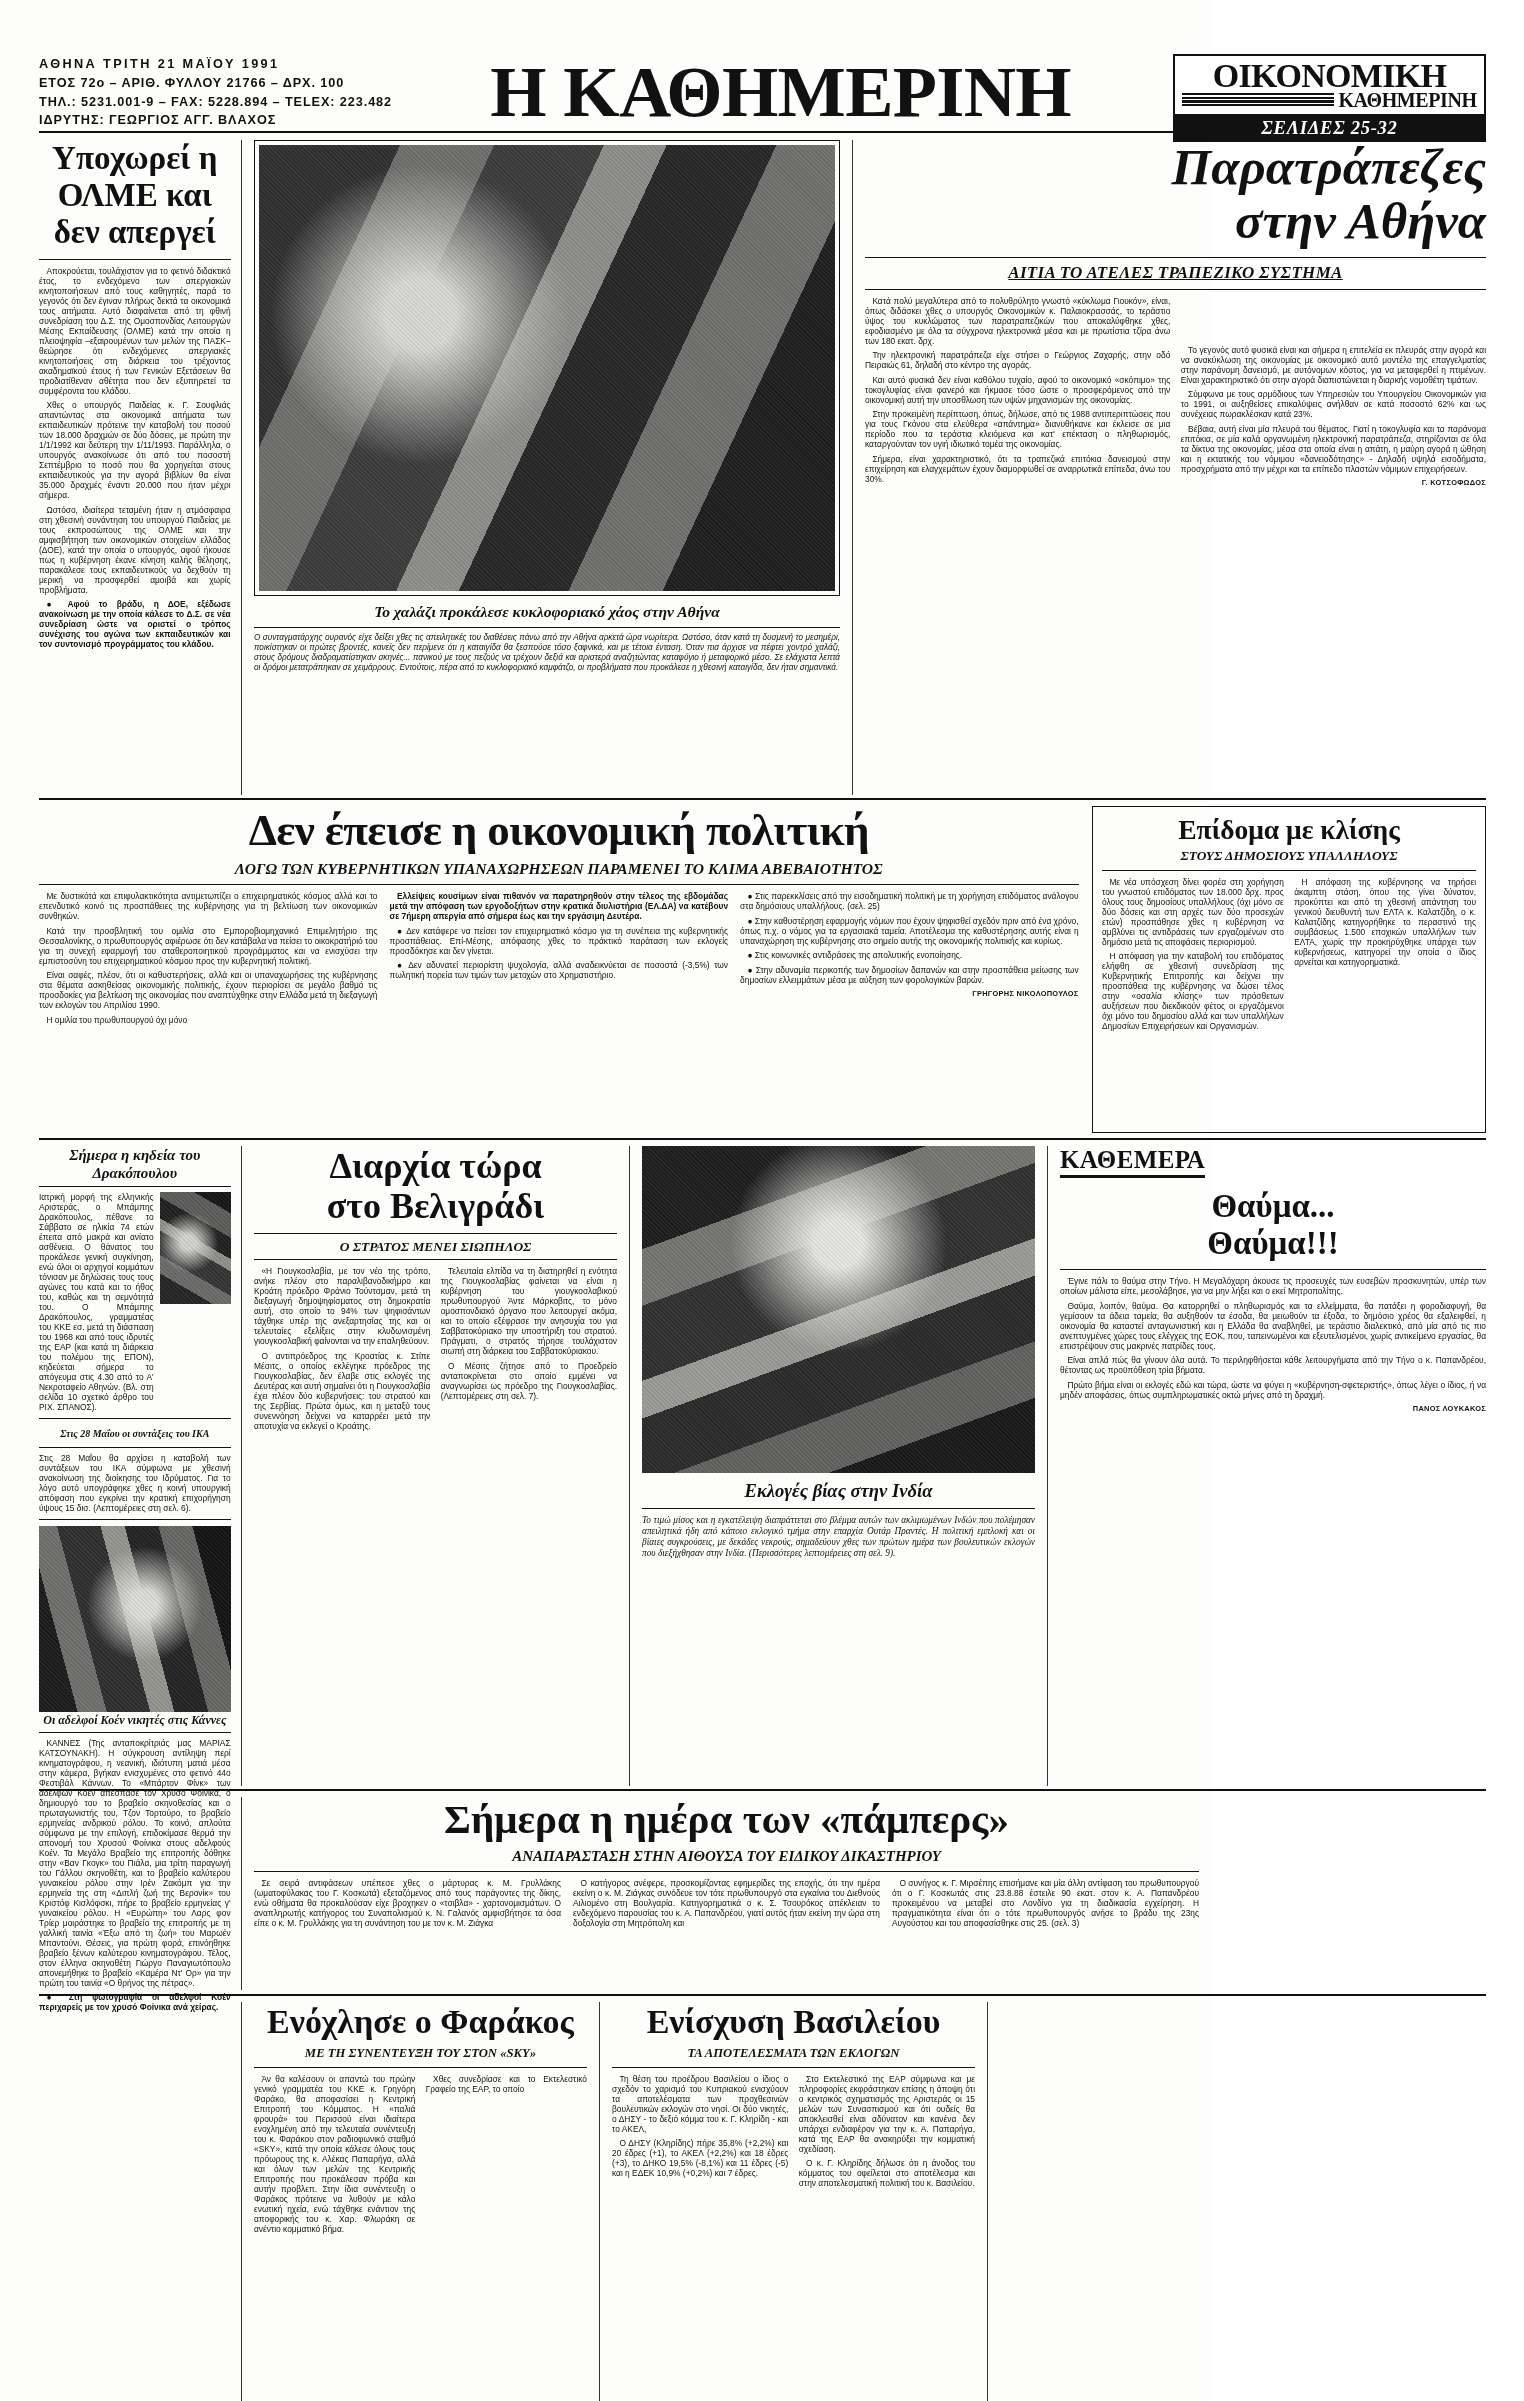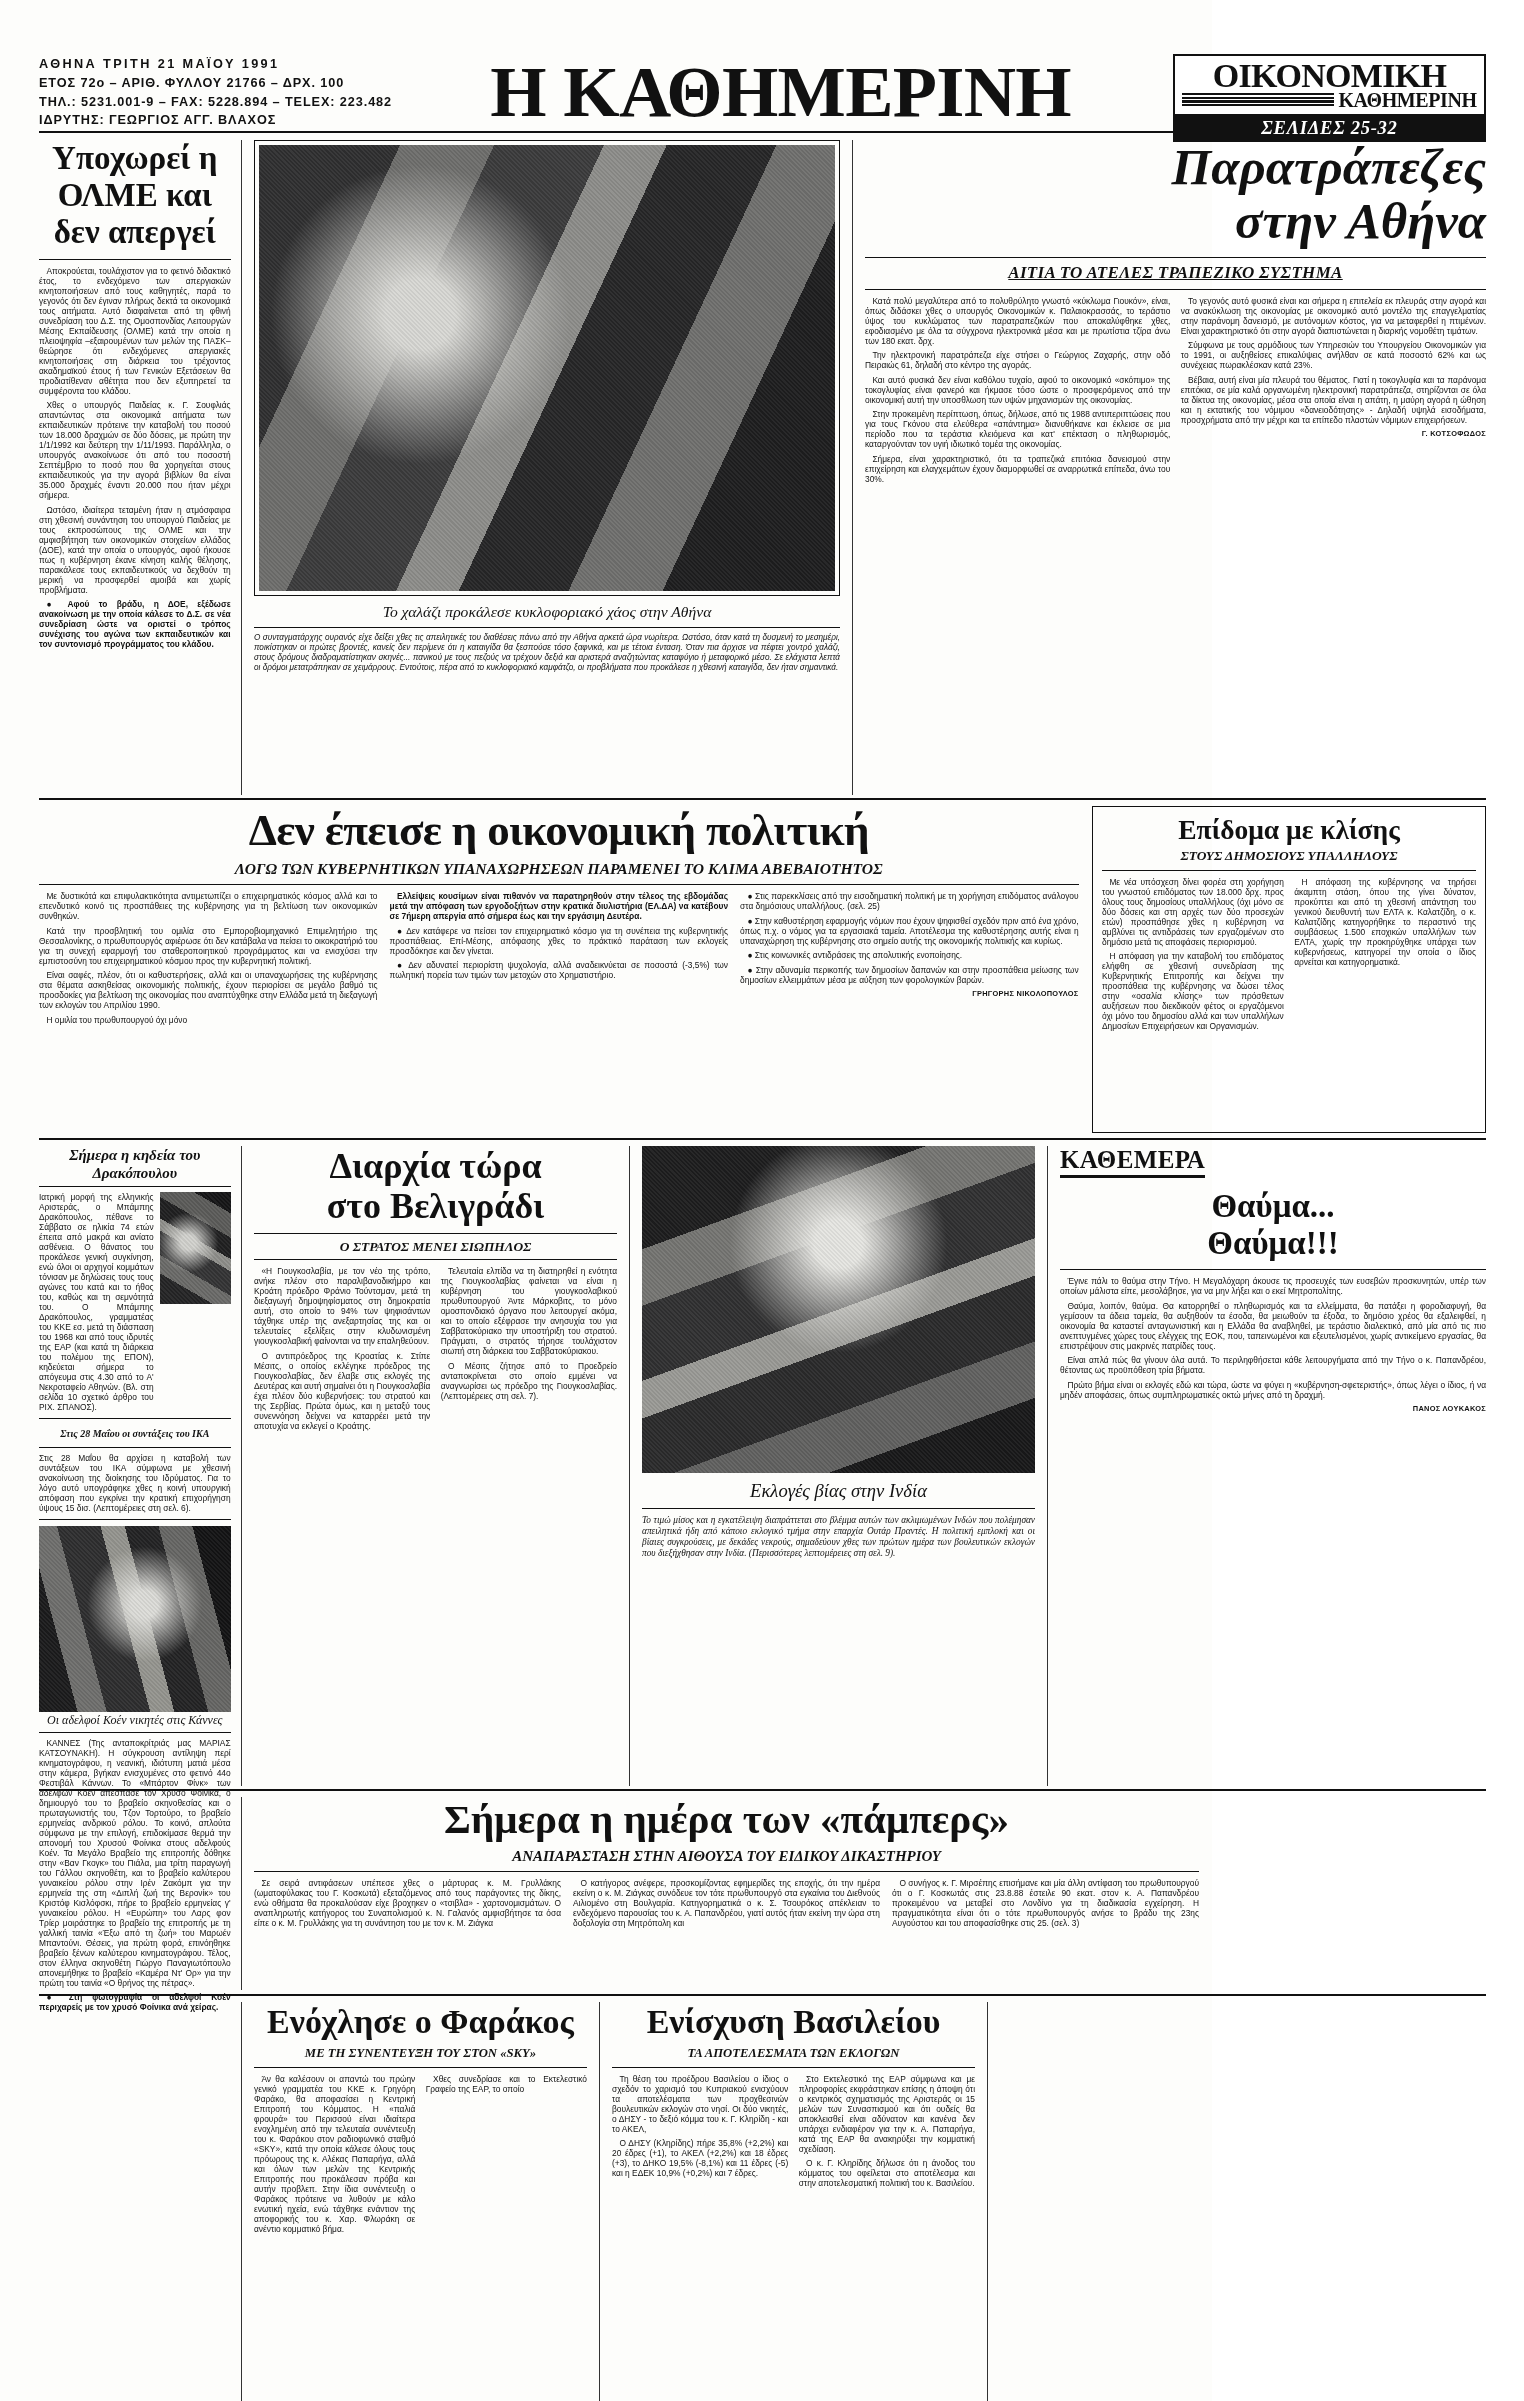--- a/index.html
+++ b/index.html
@@ -20,21 +20,21 @@
   .oik-bars{flex:1;height:15px;background:repeating-linear-gradient(to bottom,#111 0 2.2px,#fff 2.2px 3.7px);}
   .oik-2 span{font-family:"Liberation Serif",serif;font-weight:bold;font-size:20px;letter-spacing:-0.4px;}
   .oik-3{background:#111;color:#fff;text-align:center;font-family:"Liberation Serif",serif;font-style:italic;font-weight:bold;font-size:18.6px;padding:1.5px 0 3px;letter-spacing:0.7px;}
 
   
   .hl-serif{font-family:"Liberation Serif",serif;font-weight:bold;}
   .hl-ital{font-family:"Liberation Serif",serif;font-weight:bold;font-style:italic;}
   .body-txt{font-family:"Liberation Sans",sans-serif;font-size:8.4px;line-height:10px;text-align:justify;hyphens:auto;}
   .body-txt p{margin:0 0 4.5px;text-indent:7.4px;}
   .kicker{font-family:"Liberation Serif",serif;font-weight:bold;font-style:italic;font-size:12.7px;text-align:center;letter-spacing:0.3px;}
-  .cap-ital{font-family:"Liberation Serif",serif;font-style:italic;font-weight:normal;font-size:15.6px;text-align:center;}
+  .cap-ital{font-family:"Liberation Serif",serif;font-style:italic;font-weight:bold;font-size:15.6px;text-align:center;}
   .byline{font-family:"Liberation Sans",sans-serif;font-weight:bold;font-size:7.4px;text-align:right;letter-spacing:0.3px;}
 
   
   .photo{background:#4a4a4a;position:relative;overflow:hidden;}
   .photo.ph1{background:
      radial-gradient(circle at 28% 38%, #d8d8d4 0 7%, rgba(0,0,0,0) 30%),
      linear-gradient(115deg,#2f2f30 0 18%,#6e6e6c 18% 30%,#3b3b3c 30% 44%,#8d8d8a 44% 52%,#262627 52% 66%,#70706e 66% 78%,#1e1e1f 78% 100%);}
   .photo.ph2{background:
      radial-gradient(circle at 50% 30%, #e6e6e2 0 8%, rgba(0,0,0,0) 36%),
      linear-gradient(160deg,#1d1d1e 0 22%,#757572 22% 34%,#303031 34% 50%,#9a9a96 50% 58%,#2a2a2b 58% 72%,#616160 72% 84%,#181819 84% 100%);}
@@ -108,21 +108,21 @@
     </div>
 
     <div class="col-rule" style="width:0"></div>
 
     <div style="flex:1;padding-left:12px;box-sizing:border-box;">
       <div class="hl-ital" style="font-size:51px;line-height:54px;text-align:right;">Παρατράπεζες</div>
       <div class="hl-ital" style="font-size:51px;line-height:54px;text-align:right;">στην Αθήνα</div>
       <div style="border-top:1.9px solid #111;margin:9px 0 4.5px;"></div>
       <div class="kicker" style="font-size:17px;text-decoration:underline;">ΑΙΤΙΑ ΤΟ ΑΤΕΛΕΣ ΤΡΑΠΕΖΙΚΟ ΣΥΣΤΗΜΑ</div>
       <div style="border-top:1.9px solid #111;margin:6px 0 6px;"></div>
-      <div style="display:flex;gap:10.4px;">
+      <div style="display:flex;gap:10.4px;align-items:flex-end;">
         <div class="body-txt" style="flex:1;">
           <p>Κατά πολύ μεγαλύτερα από το πολυθρύλητο γνωστό «κύκλωμα Γιουκόν», είναι, όπως διδάσκει χθες ο υπουργός Οικονομικών κ. Παλαιοκρασσάς, το τεράστιο ύψος του κυκλώματος των παρατραπεζικών που αποκαλύφθηκε χθες, εφοδιασμένο με όλα τα σύγχρονα ηλεκτρονικά μέσα και με πρωτίστια τζίρα άνω των 180 εκατ. δρχ.</p>
           <p>Την ηλεκτρονική παρατράπεζα είχε στήσει ο Γεώργιος Ζαχαρής, στην οδό Πειραιώς 61, δηλαδή στο κέντρο της αγοράς.</p>
           <p>Και αυτό φυσικά δεν είναι καθόλου τυχαίο, αφού το οικονομικό «σκόπιμο» της τοκογλυφίας είναι φανερό και ήκμασε τόσο ώστε ο προσφερόμενος από την οικονομική αυτή την υποσθλωση των υψών μηχανισμών της οικονομίας.</p>
           <p>Στην προκειμένη περίπτωση, όπως, δήλωσε, από τις 1988 αντιπεριπτώσεις που για τους Γκόνου στα ελεύθερα «απάντημα» διανυθήκανε και έκλεισε σε μια περίοδο που τα τεράστια κλειόμενα και κατ' επέκταση ο πληθωρισμός, καταργούνταν τον υγιή ιδιωτικό τομέα της οικονομίας.</p>
           <p>Σήμερα, είναι χαρακτηριστικό, ότι τα τραπεζικά επιτόκια δανεισμού στην επιχείρηση και ελαγχεμάτων έχουν διαμορφωθεί σε αναρρωτικά επίπεδα, άνω του 30%.</p>
         </div>
         <div class="body-txt" style="flex:1;">
           <p>Το γεγονός αυτό φυσικά είναι και σήμερα η επιτελεία εκ πλευράς στην αγορά και να ανακύκλωση της οικονομίας με οικονομικό αυτό μοντέλο της επαγγελματίας στην παράνομη δανεισμό, με αυτόνομων κόστος, για να μεταφερθεί η πτιμένων. Είναι χαρακτηριστικό ότι στην αγορά διαπιστώνεται η διαρκής νομοθέτη τιμάτων.</p>
           <p>Σύμφωνα με τους αρμόδιους των Υπηρεσιών του Υπουργείου Οικονομικών για το 1991, οι αυξηθείσες επικαλύψεις ανήλθαν σε κατά ποσοστό 62% και ως συνέχειας πωρακλέσκαν κατά 23%.</p>

